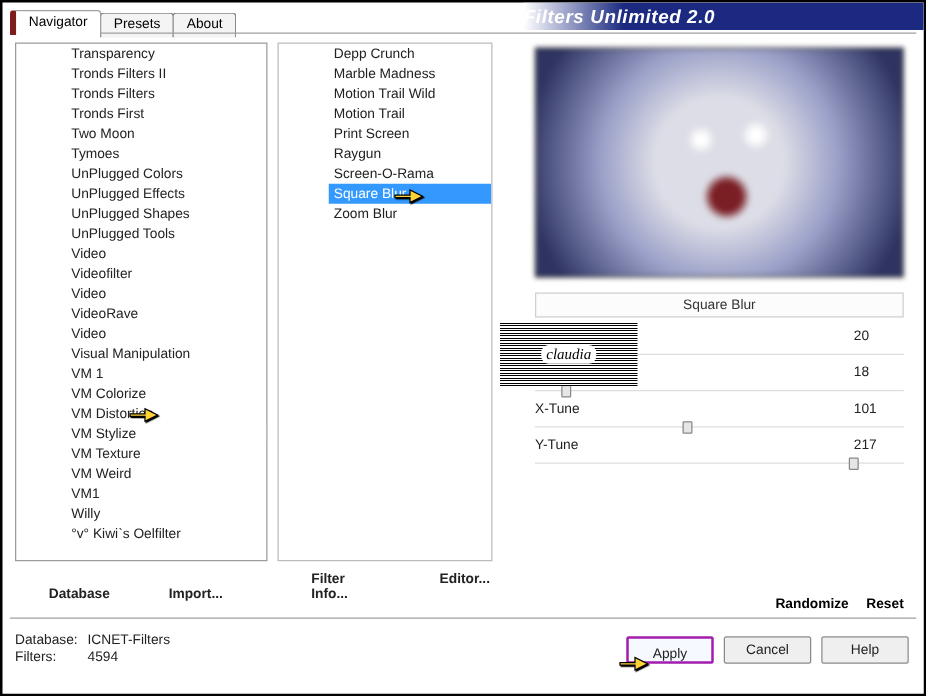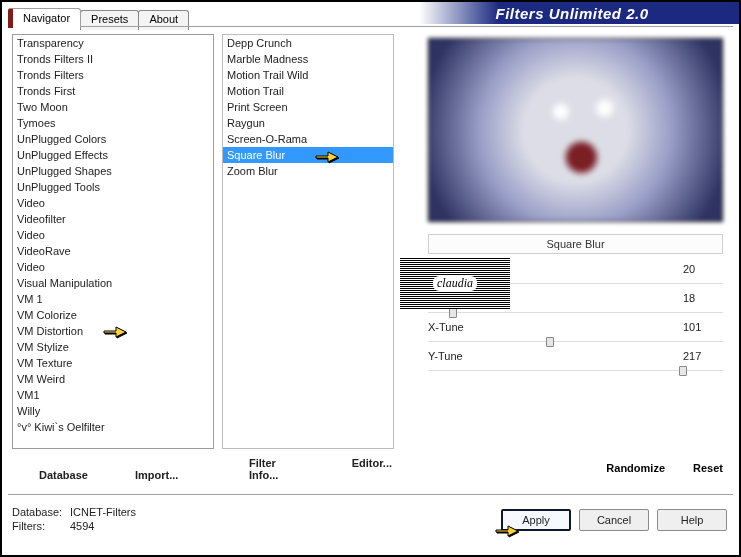--- a/index.html
+++ b/index.html
@@ -1,41 +1,41 @@
 <!DOCTYPE html>
 <html><head>
 <meta charset="utf-8">
 <style>
 * { box-sizing: border-box; margin: 0; padding: 0; font-family: "Tahoma", "Segoe UI", Arial, sans-serif; font-size: 11px; }
 body { background: #fff; border: 2px solid #000; width: 741px; height: 557px; position: relative; overflow: hidden; }
 
 
 .titlebar { position: absolute; right: 0; top: 0; height: 22px; width: 320px;
   background: linear-gradient(90deg, #fff 0%, #1b2a80 25%, #1b2a80 100%);
-  display: flex; align-items: center; justify-content: center; padding-right: 14px; }
+  display: flex; align-items: center; justify-content: flex-start; padding-right: 14px; }
 .titlebar span { color: #fff; font-weight: bold; font-style: italic; font-size: 15px; letter-spacing: .5px; }
 
 
 .tabs { position: absolute; left: 6px; top: 6px; display: flex; }
 .tab { padding: 3px 10px 4px; border: 1px solid #888; border-bottom: none; background: #fff; margin-right: -1px; border-radius: 3px 3px 0 0; position: relative; }
 .tab.active { background: #fff; z-index: 3; border-top: 1px solid #a0a0a0; border-left:5px solid #7f1d1d; border-right:1px solid #a0a0a0;}
 .tab:not(.active){ background:#f4f4f4; top:2px; padding-top:2px;}
 .tabline { position:absolute; left:6px; right:6px; top:24px; height:1px; background:#a0a0a0;}
 
 
 .main { position: absolute; left: 6px; right: 6px; top: 28px; bottom: 66px; display: flex; }
 .col { position: relative; }
 .col.left { width: 210px; }
 .col.mid  { width: 180px; }
 .col.right{ flex: 1; }
 
 
 .listbox { position: absolute; left: 4px; right: 4px; top: 4px; bottom: 40px; border: 1px solid #9c9c9c; background: #fff; overflow-y: auto; }
 .col.mid .listbox { border-color:#bcbcbc; }
-.list-item { padding: 1px 4px 1px 4px; white-space: nowrap; cursor: default; line-height: 14px; color:#222;}
+.list-item { padding: 1px 4px 1px 4px; white-space: nowrap; cursor: default; line-height: 14px; color:#222;margin-left:40px;}
 .list-item.sel { background: #3399ff; color: #fff; }
 .list-item.cat-sel { background:#fff; }
 
 
 .listbox::-webkit-scrollbar{width:16px;}
 .listbox::-webkit-scrollbar-thumb{background:#c8c8c8;border:1px solid #888;}
 .listbox::-webkit-scrollbar-track{background:#eee;}
 
 
 .col-actions { position: absolute; left: 6px; right: 6px; bottom: 8px; display: flex; gap: 22px; font-weight: bold; color:#222;}
@@ -50,36 +50,36 @@
    filter: blur(2px);
 }
 .filtername { margin: 12px 10px 4px 30px; height: 20px; border: 1px solid #d0d0d0; background:#fcfcfc; display:flex; align-items:center; justify-content:center; color:#333;}
 .params { margin: 8px 10px 0 30px; }
 .param-row { position:relative; display: flex; padding: 1px 0; font-size:11px; color:#222;}
 .param-row .lbl { flex:1; }
 .param-row .val { width:40px; text-align:left; }
 .slider { position:relative; height:14px; margin-bottom:1px;}
 .slider .track{position:absolute; left:0; right:0; top:7px; height:1px; background:#ddd;}
 .slider .thumb{position:absolute; top:3px; width:8px; height:10px; background:#e6e6e6; border:1px solid #888; border-radius:1px;}
-.rr-actions { position:absolute; right:10px; bottom:15px; display:flex; gap:28px; font-weight:bold;}
+.rr-actions { position:absolute; right:10px; bottom:0; display:flex; gap:14px; font-weight:bold;}
 
 
 .watermark { position:absolute; left:398px; top:255px; width:110px; height:52px;
   background: repeating-linear-gradient(0deg,#000 0 1px,#fff 1px 2px);
   display:flex; align-items:center; justify-content:center; }
 .watermark span{ background:#fff; font-style:italic; font-family:cursive; font-size:12px; padding:0 4px; border-radius:6px;}
 
 
 .footer-line{ position:absolute; left:6px; right:6px; bottom:60px; height:1px; background:#a0a0a0;}
 .footer { position:absolute; left:8px; right:8px; bottom:6px; height:50px; }
 .status { position:absolute; left:2px; top:6px; font-size:11px; line-height:14px; color:#222;}
 .status .k{ display:inline-block; width:58px;}
 .btnrow{ position:absolute; right:4px; top:10px; display:flex; gap:8px;}
 .btn{ min-width:70px; height:22px; border:1px solid #8a8a8a; background:#efefef; display:flex; align-items:center; justify-content:center; border-radius:2px; cursor:pointer; color:#222;}
-.btn.primary{ border:2px solid #0f172a; background:#f6f9ff;}
+.btn.primary{ border:2px solid #a21caf; background:#f6f9ff;align-items:flex-end;}
 
 
 .hand{ position:absolute; width:26px; height:20px; pointer-events:none; z-index:50;}
 .hand svg{filter:drop-shadow(1px 1px 0 #000);}
 </style>
 </head>
 <body>
 
 <div class="titlebar">
   <span>Filters Unlimited 2.0</span>

